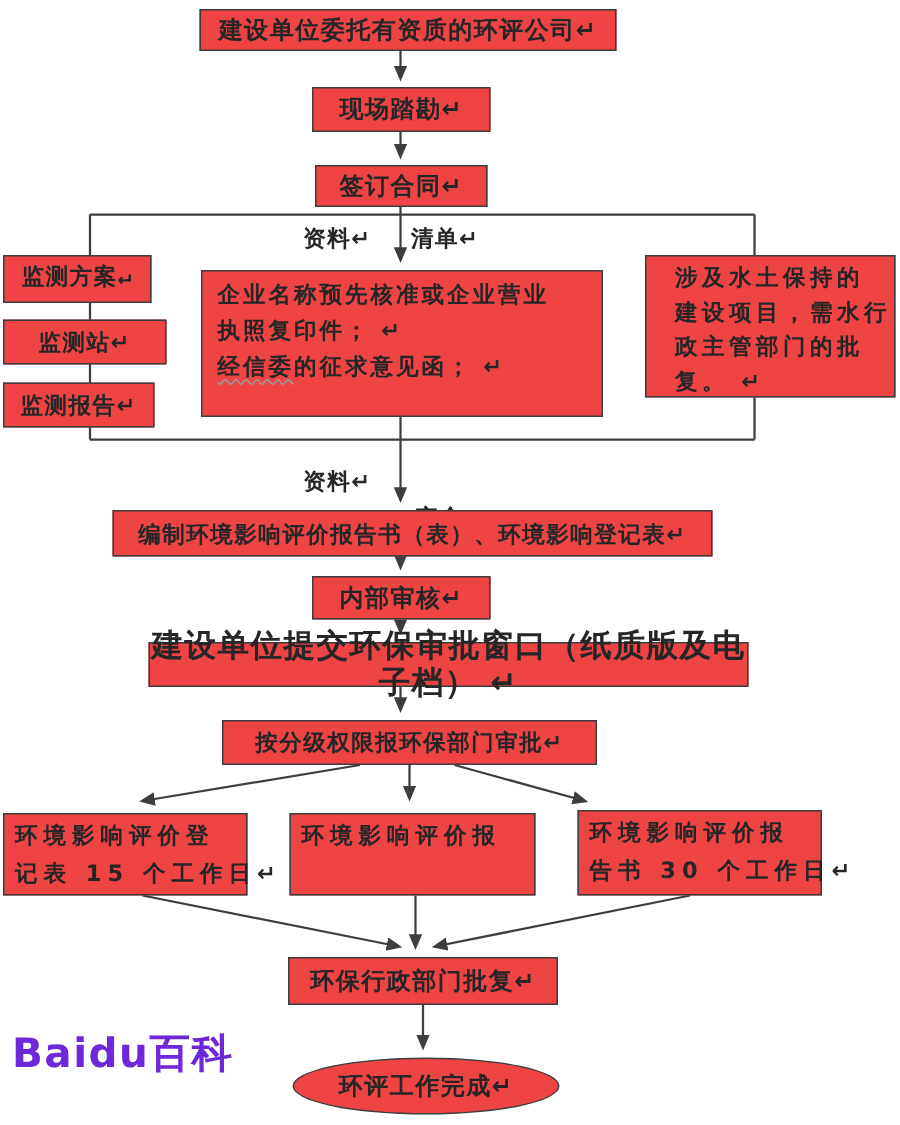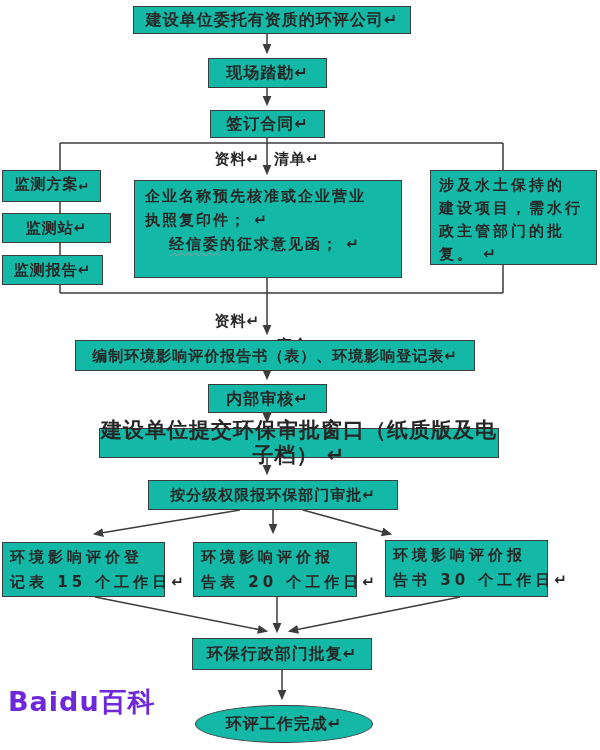--- a/index.html
+++ b/index.html
@@ -8,40 +8,40 @@
     width:600px;height:750px;
     background:#ffffff;
     font-family:"DejaVu Sans","Liberation Sans",sans-serif;
     font-weight:bold;
     color:#262626;
     overflow:hidden;
   }
   svg.wires{position:absolute;left:0;top:0;z-index:0;}
   .box{
     position:absolute;
-    background:#14b8a6;
+    background:#ef4444;
     border:1.5px solid #3d3d3d;
     box-sizing:border-box;
     z-index:1;
     font-size:16px;
     letter-spacing:1px;
     line-height:1.2;
   }
   .center{display:flex;align-items:center;justify-content:center;text-align:center;}
   .multiline{padding:4px 8px;}
   .multiline .ln{white-space:nowrap;}
   .docs{font-size:15px;letter-spacing:2px;line-height:24px;padding:3px 10px;}
-  .water{font-size:15px;letter-spacing:3px;line-height:23px;padding:3px 8px;}
+  .water{font-size:15px;letter-spacing:3px;line-height:23px;padding:3px 19px;}
   .small3{font-size:15px;letter-spacing:4px;line-height:25px;padding:2px 7px;}
   .lbl{
     position:absolute;z-index:1;
     font-size:15px;letter-spacing:1px;white-space:nowrap;
   }
-  .lbl.r{text-align:right;}
-  .wavy{text-decoration:underline wavy #9a9a9a 1px;text-underline-offset:3px;margin-left:24px;}
+  .lbl.r{text-align:center;}
+  .wavy{text-decoration:underline wavy #9a9a9a 1px;text-underline-offset:3px;}
   .ellipse{border-radius:50%;}
   .watermark{
     position:absolute;left:8px;top:684px;z-index:0;
     font-size:27px;letter-spacing:1px;
     color:#6d28d9;
     font-weight:bold;
   }
 </style>
 </head>
 <body>
@@ -117,21 +117,20 @@
 
   <div class="box center" style="left:148px;top:480px;width:250px;height:30px;font-size:15px;">按分级权限报环保部门审批↵</div>
 
   <div class="box multiline small3" style="left:2px;top:542px;width:163px;height:55px;">
     <div class="ln">环境影响评价登</div>
     <div class="ln">记表 15 个工作日↵</div>
   </div>
 
   <div class="box multiline small3" style="left:193px;top:542px;width:164px;height:55px;">
     <div class="ln">环境影响评价报</div>
-    <div class="ln">告表 20 个工作日↵</div>
   </div>
 
   <div class="box multiline small3" style="left:385px;top:540px;width:163px;height:57px;">
     <div class="ln">环境影响评价报</div>
     <div class="ln">告书 30 个工作日↵</div>
   </div>
 
   <div class="box center" style="left:192px;top:638px;width:180px;height:32px;">环保行政部门批复↵</div>
 
   <div class="box center ellipse" style="left:195px;top:705px;width:178px;height:38px;">环评工作完成↵</div>

